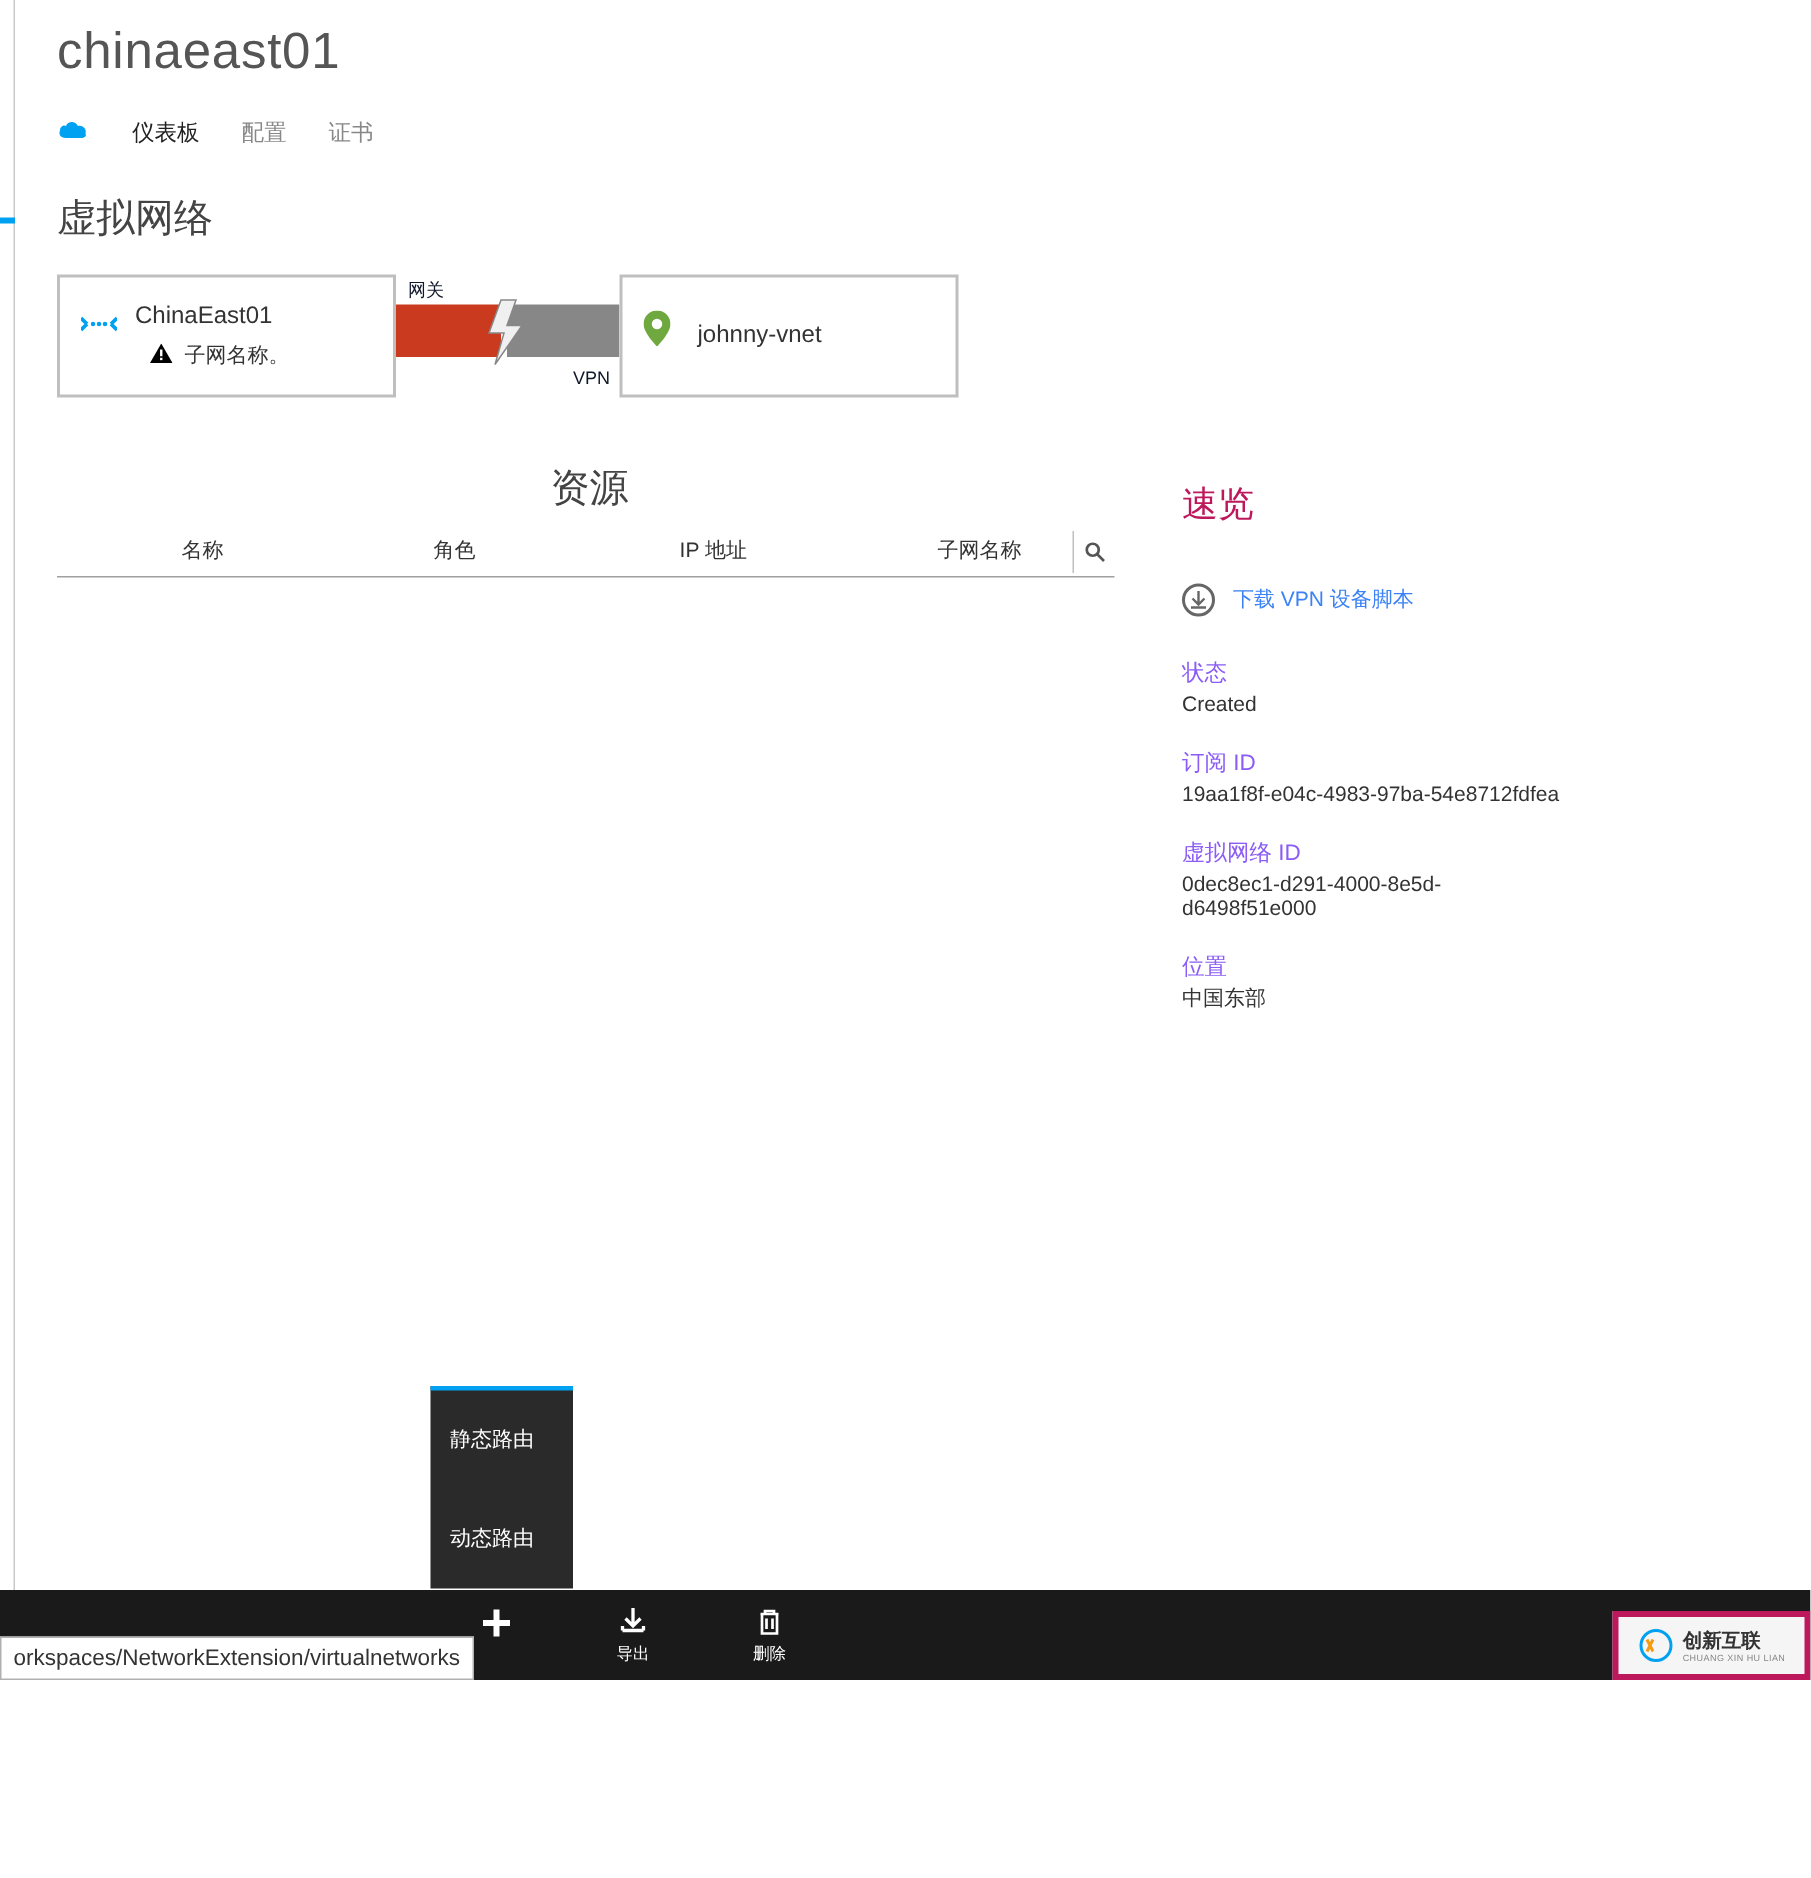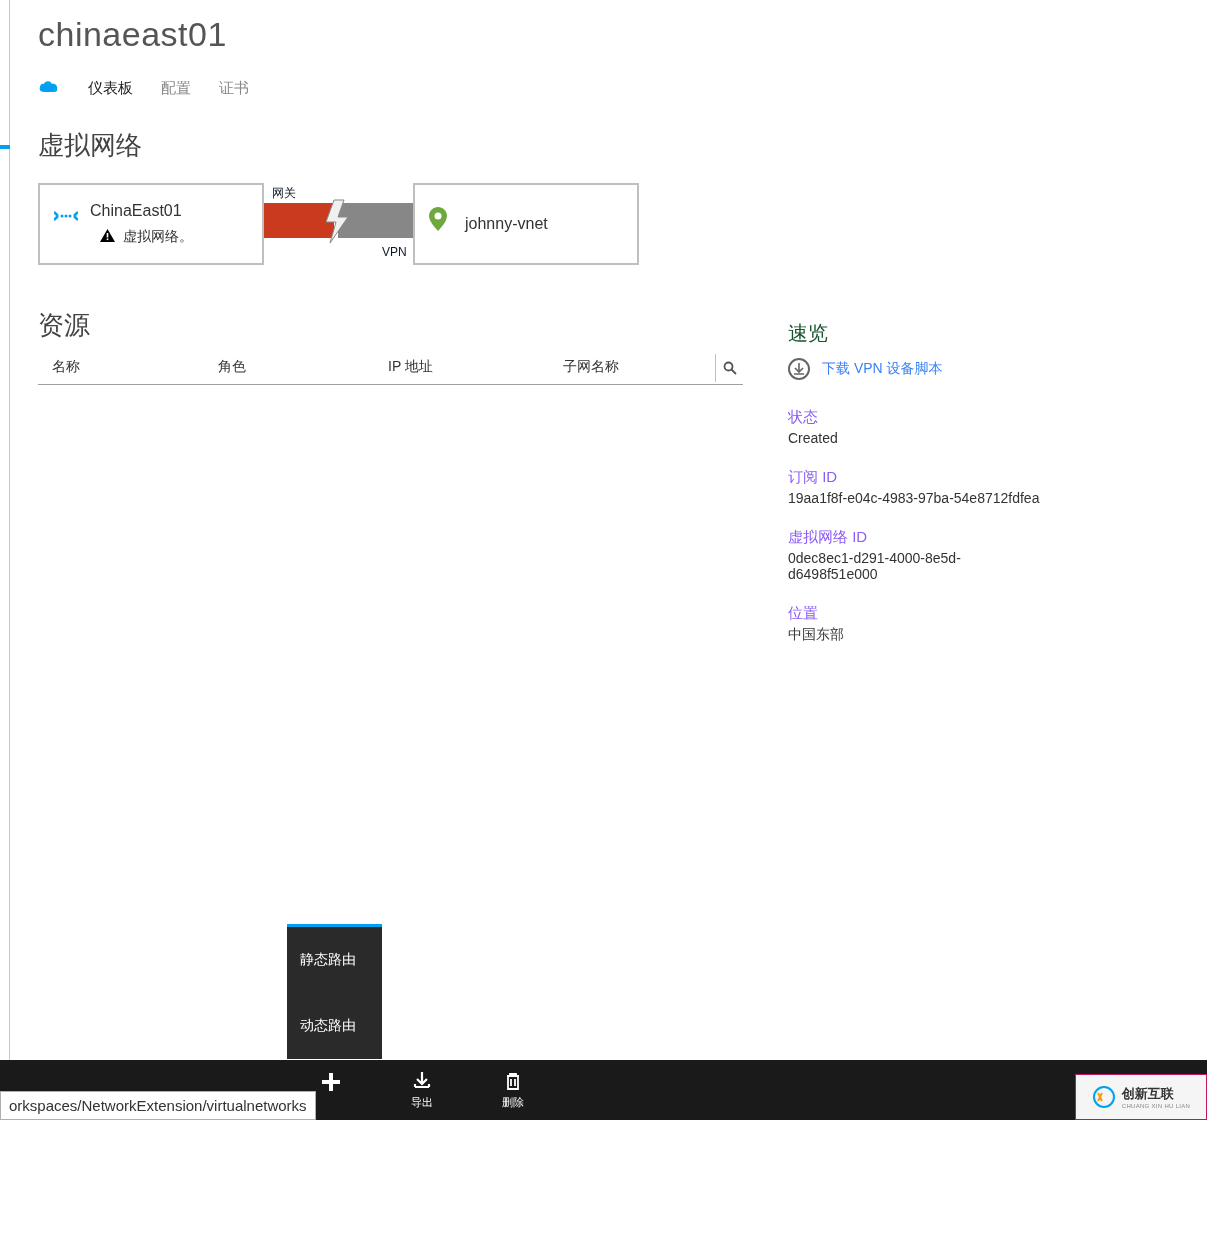--- a/index.html
+++ b/index.html
@@ -144,20 +144,21 @@
       z-index: 2;
     }
     .resources-area {
       margin-top: 35px;
       display: flex;
       align-items: flex-start;
       width: 1010px;
     }
     .resources-left {
       flex: 1;
+      text-align: center;
     }
     .table-header {
       margin-top: 15px;
       display: flex;
       border-bottom: 1px solid #a0a0a0;
       padding-bottom: 8px;
       width: 705px;
       position: relative;
       font-size: 14px;
       color: #333;
@@ -178,24 +179,24 @@
       align-items: center;
       justify-content: center;
       cursor: pointer;
     }
     .overview {
       width: 260px;
       margin-left: 40px;
       margin-top: 12px;
     }
     .overview-title {
-      font-size: 20px;
+      font-size: 24px;
       font-weight: 300;
-      color: #14532d;
-      margin-bottom: 11px;
+      color: #be185d;
+      margin-bottom: 37px;
     }
     .download-link {
       display: flex;
       align-items: center;
       gap: 12px;
       font-size: 14px;
       color: #3b82f6;
       cursor: pointer;
       margin-bottom: 28px;
     }
@@ -267,21 +268,21 @@
       color: #333;
       z-index: 5;
     }
     .logo-corner {
       position: absolute;
       right: 0;
       bottom: 132px;
       width: 132px;
       height: 46px;
       background: #f5f5f5;
-      border: 1px solid #be185d;
+      border: 4px solid #be185d;
       display: flex;
       align-items: center;
       justify-content: center;
       gap: 6px;
       font-size: 13px;
       z-index: 5;
     }
     .white-bottom {
       position: absolute;
       left: 0;
@@ -325,21 +326,21 @@
       </span>
       <div class="net-name">ChinaEast01</div>
       <div class="net-warning">
         <span>
           <svg width="15" height="13" viewBox="0 0 15 13">
             <path d="M7.5 0 L15 13 L0 13 Z" fill="#000"></path>
             <rect x="6.7" y="4" width="1.6" height="4.5" fill="#fff"></rect>
             <rect x="6.7" y="9.5" width="1.6" height="1.6" fill="#fff"></rect>
           </svg>
         </span>
-        <span>虚拟网络。</span>
+        <span>子网名称。</span>
       </div>
     </div>
 
     <span class="conn-labels conn-top">网关</span>
     <div class="conn-red"></div>
     <div class="conn-gray"></div>
     <span class="conn-bolt">
       <svg width="30" height="50" viewBox="0 0 30 50">
         <polygon points="10,5 20,5 14,22 24,22 6,48 12,27 2,27" fill="#f0f0f0" stroke="#888" stroke-width="1"></polygon>
       </svg>

